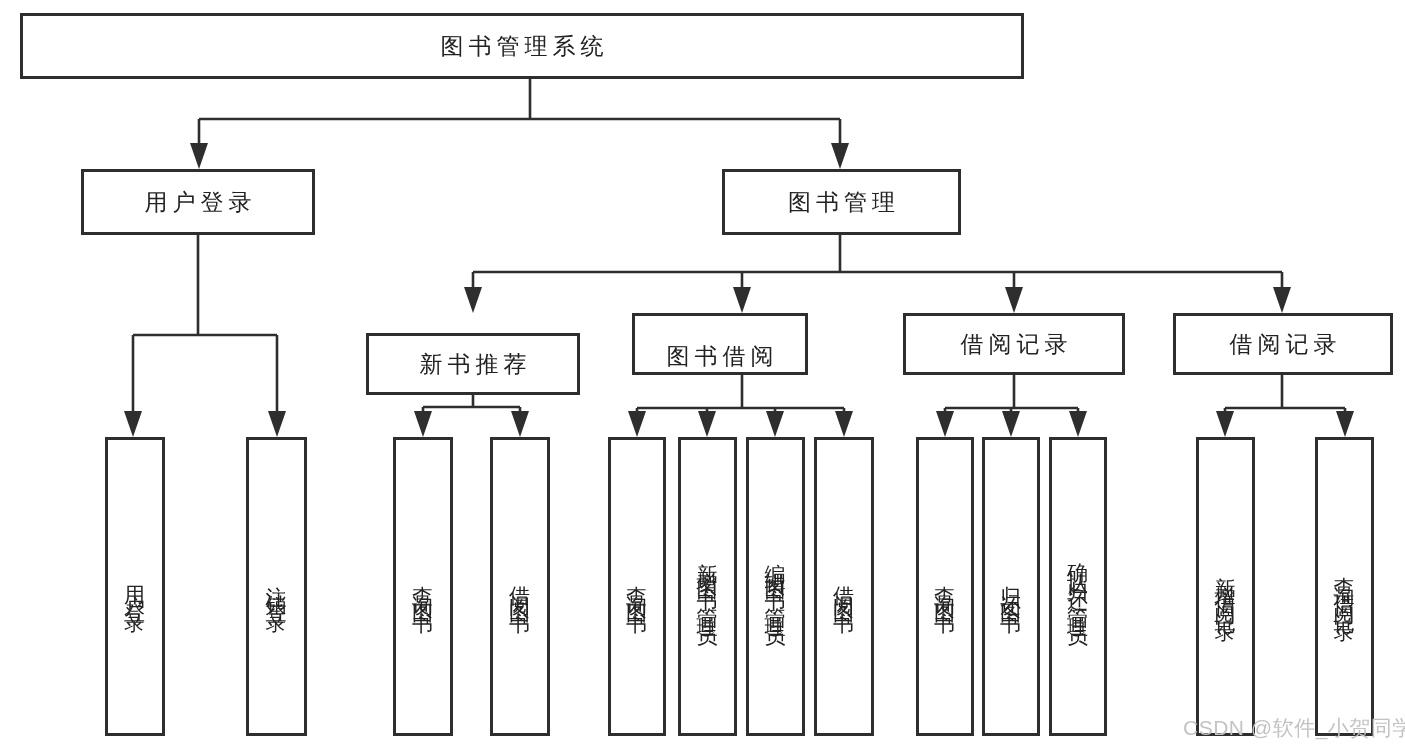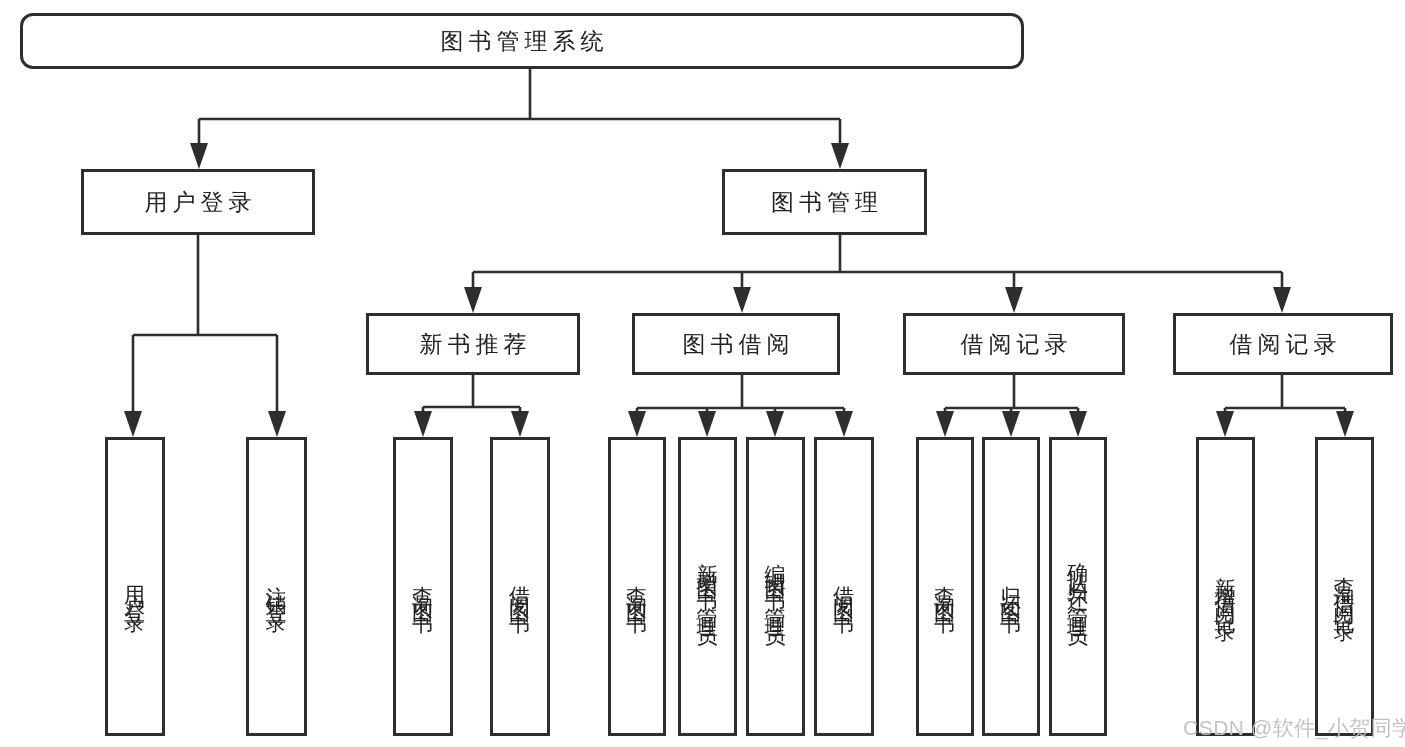--- a/index.html
+++ b/index.html
@@ -104,35 +104,35 @@
     <polygon points="698,411 716,411 707,437"></polygon>
     <polygon points="766,411 784,411 775,437"></polygon>
     <polygon points="835,411 853,411 844,437"></polygon>
     <polygon points="936,411 954,411 945,437"></polygon>
     <polygon points="1002,411 1020,411 1011,437"></polygon>
     <polygon points="1069,411 1087,411 1078,437"></polygon>
     <polygon points="1216,411 1234,411 1225,437"></polygon>
     <polygon points="1336,411 1354,411 1345,437"></polygon>
   </svg>
 
-  <div class="node h root-node" style="left:20px; top:13px; width:1004px; height:56px;border-radius:13px;">
+  <div class="node h root-node" style="left:20px; top:13px; width:1004px; height:66px;">
     <span>图书管理系统</span>
   </div>
 
   <div class="node h l2" style="left:81px; width:234px;">
     <span>用户登录</span>
   </div>
-  <div class="node h l2" style="left:722px; width:205px;">
+  <div class="node h l2" style="left:722px; width:239px;">
     <span>图书管理</span>
   </div>
 
-  <div class="node h l3" style="left:366px; width:214px;">
+  <div class="node h l3" style="left:366px; width:214px;margin-top:20px;">
     <span>新书推荐</span>
   </div>
-  <div class="node h l3" style="left:632px; width:208px;">
+  <div class="node h l3" style="left:632px; width:176px;align-items:flex-end;">
     <span>图书借阅</span>
   </div>
   <div class="node h l3" style="left:903px; width:222px;">
     <span>借阅记录</span>
   </div>
   <div class="node h l3" style="left:1173px; width:220px;">
     <span>借阅记录</span>
   </div>
 
   <div class="node v" style="left:105px; width:60px;">

